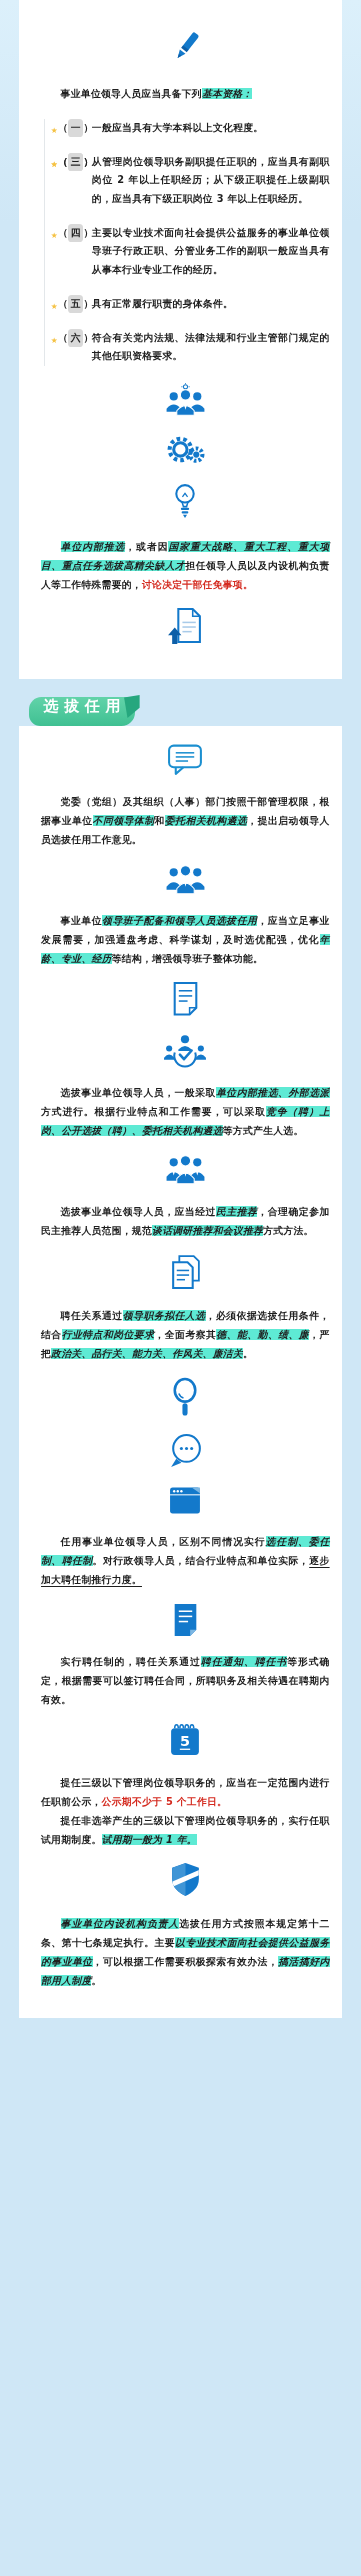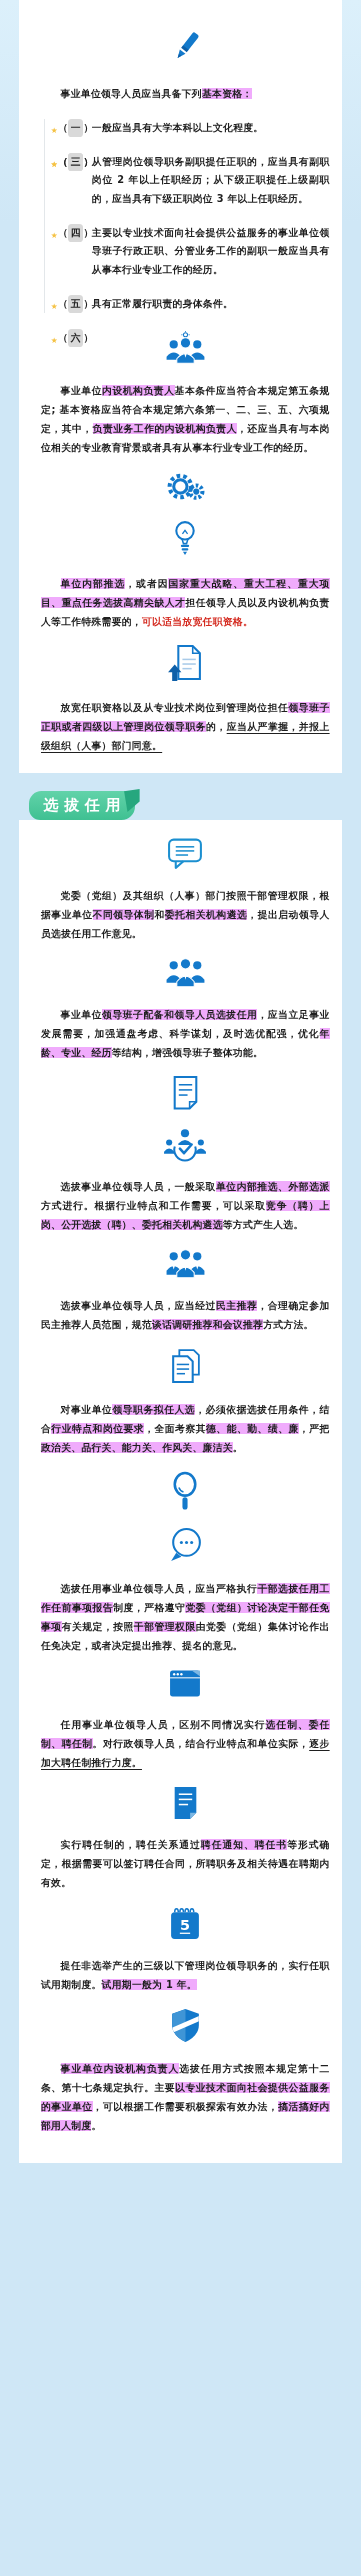--- a/index.html
+++ b/index.html
@@ -7,39 +7,39 @@
     width:361px;height:2784px;margin:0 auto;position:relative;overflow:hidden;
     background:linear-gradient(180deg,#dcf0fb 0%,#cfe7f6 8%,#cfe7f6 100%);
     font-family:"DejaVu Sans","Liberation Sans",sans-serif;
   }
   .card{margin:0 19px;background:#ffffff;padding:13.4px 12.4px 18.5px 22px;}
   .card-2{padding-top:3.1px;padding-bottom:28px;}
   .para{
     font-size:9.8px;line-height:19px;font-weight:700;color:#1f1f1f;
     text-align:justify;text-indent:2em;margin:0;letter-spacing:0.3px;
   }
-  .hl{background:#f0abfc;box-decoration-break:clone;-webkit-box-decoration-break:clone;}
+  .hl{background:#5eead4;box-decoration-break:clone;font-style:italic;-webkit-box-decoration-break:clone;}
   .red{color:#d42a1f;}
   .ul{text-decoration:underline;text-underline-offset:3.1px;text-decoration-thickness:1px;}
   .icon-wrap{display:flex;justify-content:center;align-items:center;margin:13.4px 0 15.5px;min-height:32px;}
   .list{border-left:1px solid #e3e7ea;padding-left:5.7px;margin:15.5px 0 17.5px 3.1px;}
   .item{
     position:relative;padding-left:41px;font-size:9.8px;line-height:18.5px;
     font-weight:700;color:#1f1f1f;text-align:justify;margin:0 0 15.5px;letter-spacing:0.3px;
   }
   .item:last-child{margin-bottom:0;}
   .star{position:absolute;left:0;top:3.1px;color:#f5c244;font-size:7.7px;}
   .marker{position:absolute;left:7.2px;top:0;}
   .num{display:inline-block;background:#d9d9d9;border-radius:3.6px;padding:0 2.6px;}
   .ribbon-row{position:relative;height:47px;}
   .ribbon{
     position:absolute;left:29px;bottom:0;width:106px;height:29px;
     background:linear-gradient(180deg,#62d3a9,#3fc092);
     border-radius:12.4px 4.1px 13.4px 11.3px;
-    display:flex;align-items:center;justify-content:center;
+    display:flex;align-items:flex-start;justify-content:center;
   }
   .ribbon-fold{
     position:absolute;right:-4.6px;top:-2.1px;width:15.5px;height:23px;background:#26a77e;
     clip-path:polygon(0 10%,100% 0,100% 55%,22% 100%);
   }
   .ribbon-text{
     position:relative;color:#ffffff;font-size:15px;font-weight:700;
     letter-spacing:5.7px;margin-left:5.7px;
   }
 </style>
@@ -58,21 +58,21 @@
           </g>
         </svg>
       </div>
       <p class="para"><span>事业单位领导人员应当具备下列</span><span class="hl">基本资格：</span></p>
       <div class="list">
         <div class="item"><span class="star">★</span><span class="marker">（<span class="num">一</span>）</span><span><span>一般应当具有大学本科以上文化程度。</span></span></div>
         <div class="item"><span class="star">★</span><span class="marker">（<span class="num">二</span>）</span></div>
         <div class="item"><span class="star">★</span><span class="marker">（<span class="num">三</span>）</span><span><span>从管理岗位领导职务副职提任正职的，应当具有副职岗位 2 年以上任职经历；从下级正职提任上级副职的，应当具有下级正职岗位 3 年以上任职经历。</span></span></div>
         <div class="item"><span class="star">★</span><span class="marker">（<span class="num">四</span>）</span><span><span>主要以专业技术面向社会提供公益服务的事业单位领导班子行政正职、分管业务工作的副职一般应当具有从事本行业专业工作的经历。</span></span></div>
         <div class="item"><span class="star">★</span><span class="marker">（<span class="num">五</span>）</span><span><span>具有正常履行职责的身体条件。</span></span></div>
-        <div class="item"><span class="star">★</span><span class="marker">（<span class="num">六</span>）</span></div>
+        <div class="item"><span class="star">★</span><span class="marker">（<span class="num">六</span>）</span><span><span>符合有关党内法规、法律法规和行业主管部门规定的其他任职资格要求。</span></span></div>
       </div>
       <div class="icon-wrap">
         <svg width="45" height="35" viewBox="0 0 88 68">
           <g stroke="#1379cb" stroke-width="2" fill="none">
             <circle cx="44" cy="7" r="4"></circle>
             <line x1="44" y1="0" x2="44" y2="1.5"></line>
             <line x1="36" y1="7" x2="38" y2="7"></line>
             <line x1="50" y1="7" x2="52" y2="7"></line>
           </g>
           <g fill="#1379cb">
@@ -81,51 +81,49 @@
             <circle cx="67" cy="26" r="8"></circle>
             <path d="M53 50 q14 -16 28 0 v6 h-28z"></path>
           </g>
           <g fill="#1379cb" stroke="#fff" stroke-width="2">
             <circle cx="44" cy="23" r="10"></circle>
             <path d="M27 54 q17 -20 34 0 v9 h-34z"></path>
           </g>
           <polygon points="44,36 41,42 44,52 47,42" fill="#fff"></polygon>
         </svg>
       </div>
-      <p class="para"><span>事业单位</span><span class="hl">内设机构负责人</span><span>基本条件应当符合本规定第五条规定; 基本资格应当符合本规定第六条第一、二、三、五、六项规定，其中，</span><span class="hl">负责业务工作的内设机构负责人</span><span>，还应当具有与本岗位相关的专业教育背景或者具有从事本行业专业工作的经历。</span></p>
       <div class="icon-wrap">
         <svg width="41" height="32" viewBox="0 0 80 62">
           <circle cx="30" cy="30" r="21" fill="none" stroke="#1379cb" stroke-width="8" stroke-dasharray="7 6"></circle>
           <circle cx="30" cy="30" r="13" fill="none" stroke="#1379cb" stroke-width="6"></circle>
           <circle cx="61" cy="40" r="12" fill="none" stroke="#1379cb" stroke-width="8" stroke-dasharray="5 4"></circle>
           <circle cx="61" cy="40" r="6" fill="#1379cb"></circle>
         </svg>
       </div>
       <div class="icon-wrap">
         <svg width="30" height="40" viewBox="0 0 58 78">
           <circle cx="29" cy="25" r="17" fill="none" stroke="#1379cb" stroke-width="4"></circle>
           <path d="M24 31 l5 -7 5 7" fill="none" stroke="#1379cb" stroke-width="2.5"></path>
           <path d="M23 40 l3 10 h6 l3 -10" fill="none" stroke="#1379cb" stroke-width="3"></path>
           <rect x="21" y="52" width="16" height="4.5" rx="2" fill="#1379cb"></rect>
           <rect x="22.5" y="59" width="13" height="4.5" rx="2" fill="#1379cb"></rect>
           <path d="M25 66 h8 l-4 6z" fill="#1379cb"></path>
         </svg>
       </div>
-      <p class="para"><span class="hl">单位内部推选</span><span>，或者因</span><span class="hl">国家重大战略、重大工程、重大项目、重点任务选拔高精尖缺人才</span><span>担任领导人员以及内设机构负责人等工作特殊需要的，</span><span class="red">可以适当放宽任职资格。</span></p>
+      <p class="para"><span class="hl">单位内部推选</span><span>，或者因</span><span class="hl">国家重大战略、重大工程、重大项目、重点任务选拔高精尖缺人才</span><span>担任领导人员以及内设机构负责人等工作特殊需要的，</span><span class="red">讨论决定干部任免事项。</span></p>
       <div class="icon-wrap">
         <svg width="38" height="38" viewBox="0 0 74 74">
           <path d="M24 4 h28 l14 14 v50 h-42z" fill="#fff" stroke="#1379cb" stroke-width="4"></path>
           <path d="M52 4 v14 h14" fill="none" stroke="#1379cb" stroke-width="3"></path>
           <line x1="32" y1="30" x2="58" y2="30" stroke="#a9cbe9" stroke-width="3"></line>
           <line x1="32" y1="39" x2="58" y2="39" stroke="#a9cbe9" stroke-width="3"></line>
           <line x1="32" y1="48" x2="50" y2="48" stroke="#a9cbe9" stroke-width="3"></line>
           <path d="M17 40 l13 15 h-8 v17 h-10 v-17 h-8z" fill="#0d5fa8"></path>
         </svg>
       </div>
-      <p class="para"><span>放宽任职资格以及从专业技术岗位到管理岗位担任</span><span class="hl">领导班子正职或者四级以上管理岗位领导职务</span><span>的，</span><span class="ul">应当从严掌握，并报上级组织（人事）部门同意。</span></p>
     </section>
   <div class="ribbon-row">
     <div class="ribbon">
       <span class="ribbon-fold"></span>
       <span class="ribbon-text">选拔任用</span>
     </div>
   </div>
   <section class="card card-2">
       <div class="icon-wrap">
         <svg width="39" height="34" viewBox="0 0 76 66">
@@ -197,38 +195,37 @@
       <p class="para"><span>选拔事业单位领导人员，应当经过</span><span class="hl">民主推荐</span><span>，合理确定参加民主推荐人员范围，规范</span><span class="hl">谈话调研推荐和会议推荐</span><span>方式方法。</span></p>
       <div class="icon-wrap">
         <svg width="35" height="37" viewBox="0 0 68 72">
           <path d="M22 4 h28 l10 10 v38 h-38z" fill="#fff" stroke="#1379cb" stroke-width="3.5"></path>
           <path d="M10 16 h28 l10 10 v40 h-38z" fill="#fff" stroke="#1379cb" stroke-width="4"></path>
           <line x1="17" y1="32" x2="41" y2="32" stroke="#1379cb" stroke-width="3"></line>
           <line x1="17" y1="41" x2="41" y2="41" stroke="#1379cb" stroke-width="3"></line>
           <line x1="17" y1="50" x2="33" y2="50" stroke="#1379cb" stroke-width="3"></line>
         </svg>
       </div>
-      <p class="para"><span>对事业单位</span><span class="hl">领导职务拟任人选</span><span>，必须依据选拔任用条件，结合</span><span class="hl">行业特点和岗位要求</span><span>，全面考察其</span><span class="hl">德、能、勤、绩、廉</span><span>，严把</span><span class="hl">政治关、品行关、能力关、作风关、廉洁关</span><span>。</span></p>
+      <p class="para"><span>聘任关系通过</span><span class="hl">领导职务拟任人选</span><span>，必须依据选拔任用条件，结合</span><span class="hl">行业特点和岗位要求</span><span>，全面考察其</span><span class="hl">德、能、勤、绩、廉</span><span>，严把</span><span class="hl">政治关、品行关、能力关、作风关、廉洁关</span><span>。</span></p>
       <div class="icon-wrap">
         <svg width="30" height="41" viewBox="0 0 58 80">
           <ellipse cx="29" cy="26" rx="20" ry="22" fill="none" stroke="#1379cb" stroke-width="5"></ellipse>
           <path d="M17 32 a14 16 0 0 0 9 9" fill="none" stroke="#1379cb" stroke-width="3"></path>
           <rect x="24" y="51" width="10" height="24" rx="5" fill="#1379cb"></rect>
         </svg>
       </div>
       <div class="icon-wrap">
         <svg width="39" height="36" viewBox="0 0 76 70">
           <circle cx="40" cy="30" r="26" fill="none" stroke="#1379cb" stroke-width="4"></circle>
           <path d="M20 50 l-10 16 20 -8z" fill="#1379cb"></path>
           <circle cx="30" cy="30" r="3" fill="#1379cb"></circle>
           <circle cx="40" cy="30" r="3" fill="#1379cb"></circle>
           <circle cx="50" cy="30" r="3" fill="#1379cb"></circle>
         </svg>
       </div>
-      <p class="para"><span>选拔任用事业单位领导人员，应当严格执行</span><span class="hl">干部选拔任用工作任前事项报告</span><span>制度，严格遵守</span><span class="hl">党委（党组）讨论决定干部任免事项</span><span>有关规定，按照</span><span class="hl">干部管理权限</span><span>由党委（党组）集体讨论作出任免决定，或者决定提出推荐、提名的意见。</span></p>
       <div class="icon-wrap">
         <svg width="34" height="31" viewBox="0 0 66 60">
           <rect x="4" y="5" width="58" height="50" rx="5" fill="#1379cb"></rect>
           <path d="M46 5 h16 v11z" fill="#7db7e3"></path>
           <circle cx="12" cy="12" r="2.3" fill="#fff"></circle>
           <circle cx="19" cy="12" r="2.3" fill="#fff"></circle>
           <circle cx="26" cy="12" r="2.3" fill="#fff"></circle>
           <line x1="4" y1="19" x2="62" y2="19" stroke="#fff" stroke-width="2"></line>
         </svg>
       </div>
@@ -249,20 +246,21 @@
           <g stroke="#1379cb" stroke-width="3" fill="none">
             <path d="M13 12 c0 -9 7 -9 7 0"></path>
             <path d="M23 12 c0 -9 7 -9 7 0"></path>
             <path d="M33 12 c0 -9 7 -9 7 0"></path>
             <path d="M43 12 c0 -9 7 -9 7 0"></path>
           </g>
           <text x="33" y="47" fill="#fff" font-size="28" font-weight="bold" text-anchor="middle" font-family="DejaVu Sans,sans-serif">5</text>
           <line x1="23" y1="53" x2="43" y2="53" stroke="#fff" stroke-width="2.5"></line>
         </svg>
       </div>
+      <p class="para"><span>提任三级以下管理岗位领导职务的，应当在一定范围内进行任职前公示，</span><span class="red">公示期不少于 5 个工作日。</span></p>
       <p class="para"><span>提任非选举产生的三级以下管理岗位领导职务的，实行任职试用期制度。</span><span class="hl">试用期一般为 1 年。</span></p>
       <div class="icon-wrap">
         <svg width="31" height="36" viewBox="0 0 60 70">
           <defs>
             <clipPath id="shclip">
               <path d="M30 2 L56 11 v22 c0 17 -13 27 -26 33 C17 60 4 50 4 33 V11z"></path>
             </clipPath>
           </defs>
           <path d="M30 2 L56 11 v22 c0 17 -13 27 -26 33 C17 60 4 50 4 33 V11z" fill="#1379cb"></path>
           <g clip-path="url(#shclip)">

